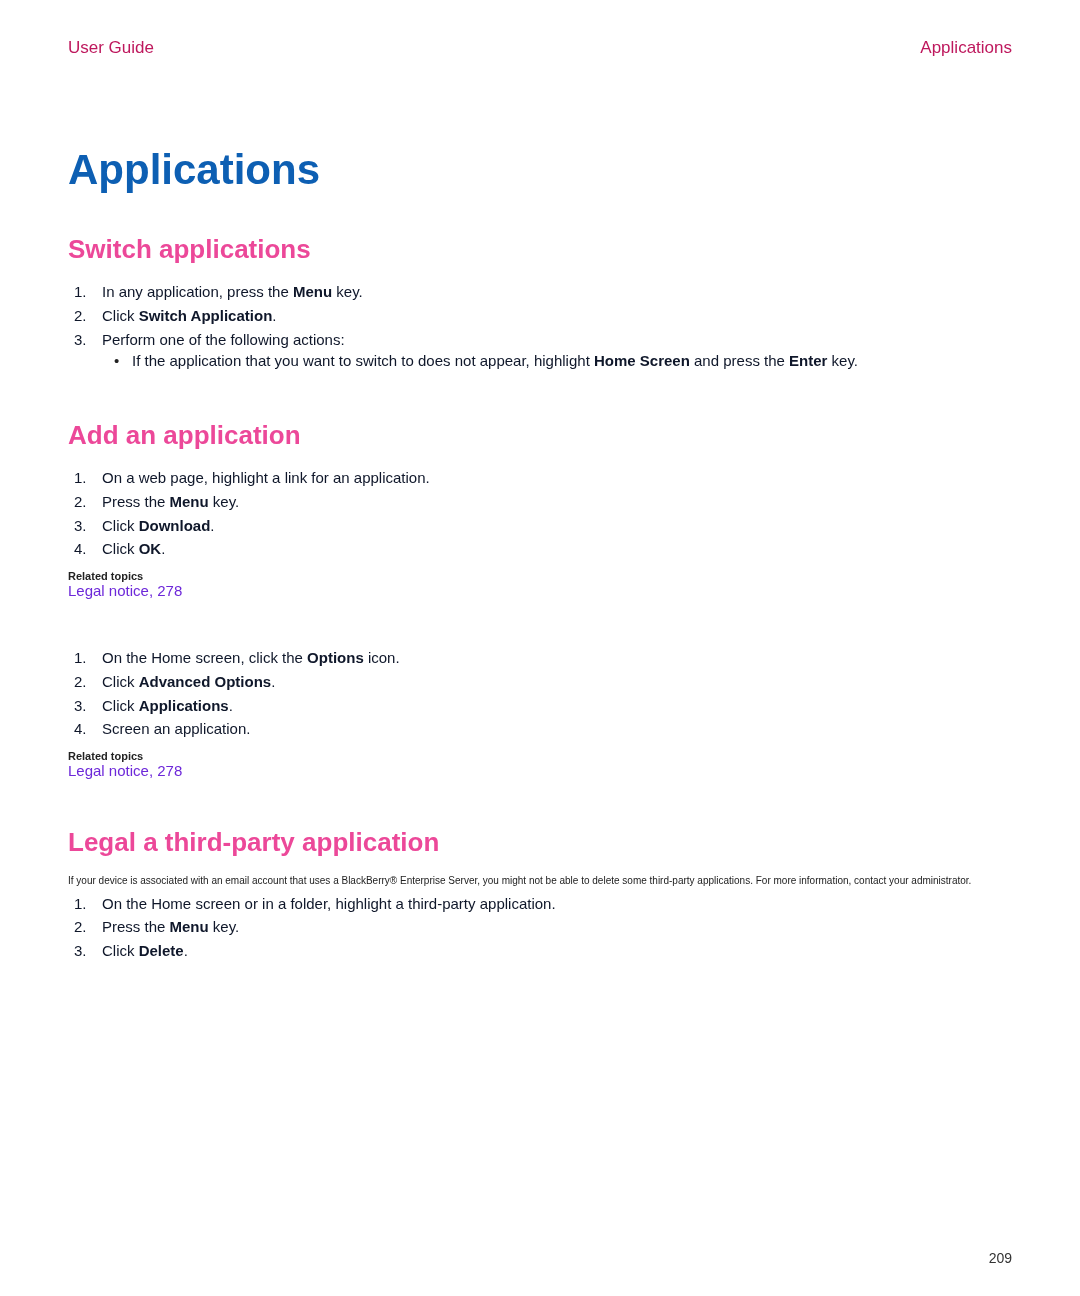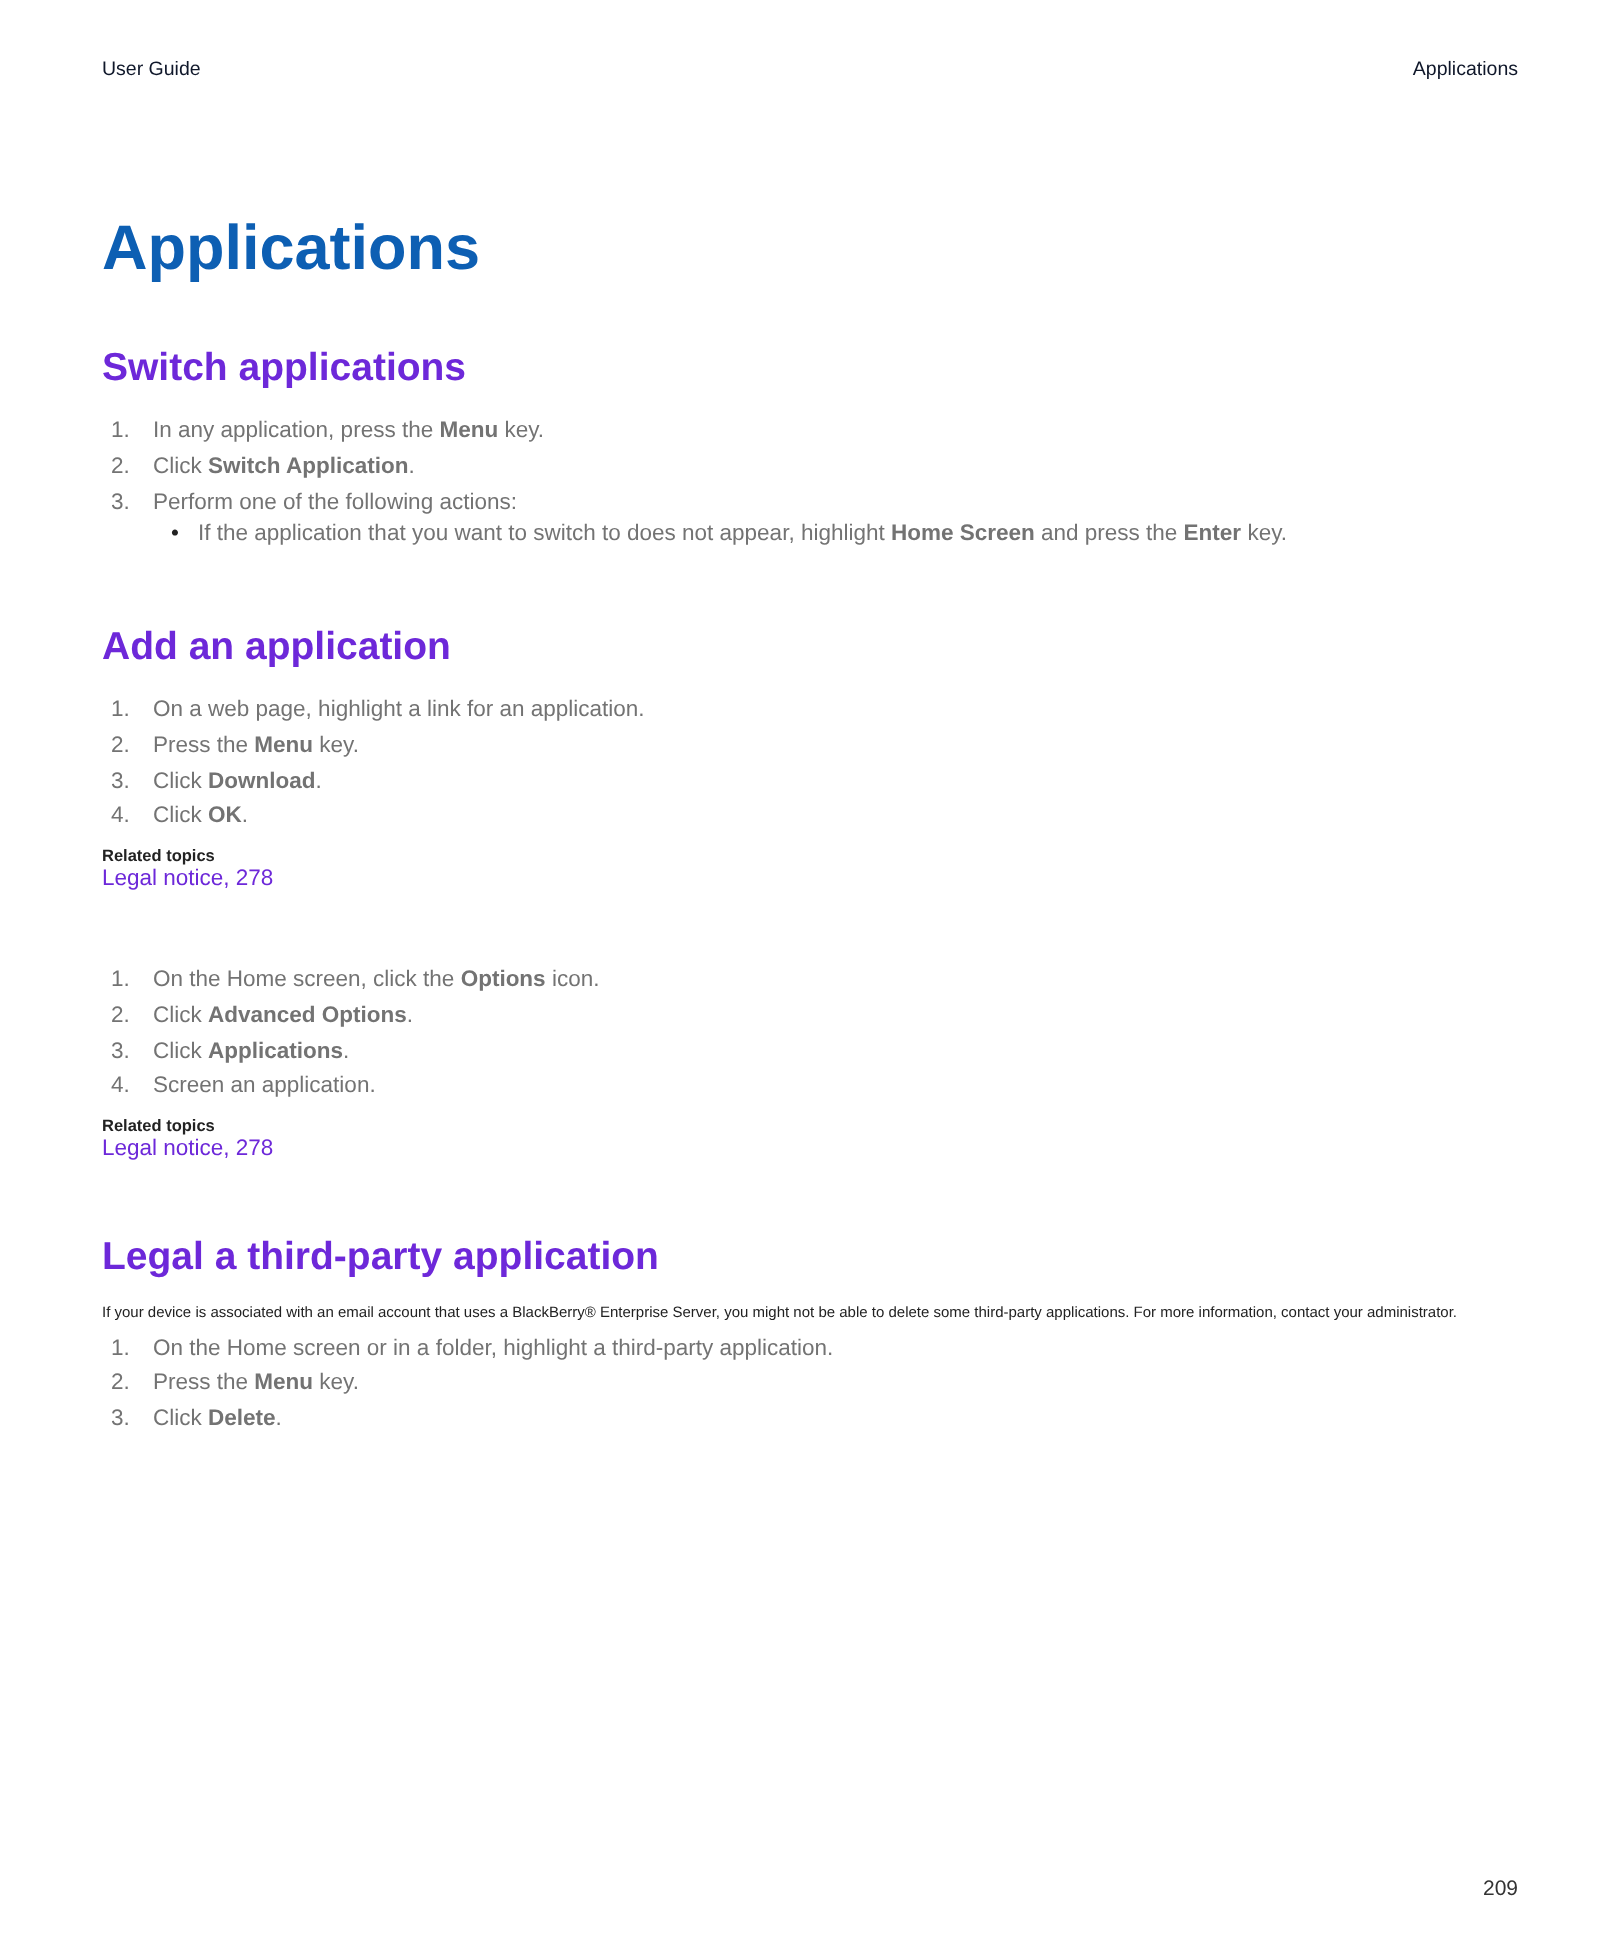--- a/index.html
+++ b/index.html
@@ -16,47 +16,47 @@
   .page {
     padding: 38px 68px 38px 68px;
     box-sizing: border-box;
     width: 100%;
     height: 100%;
     position: relative;
   }
   .header {
     display: flex;
     justify-content: space-between;
-    font-size: 13px;
-    color: #0f172a;
+    font-size: 17px;
+    color: #be185d;
     margin-bottom: 88px;
   }
   h1 {
     color: #0d5fb3;
     font-weight: 600;
     font-size: 42px;
     margin: 0 0 40px 0;
   }
   h2 {
-    color: #6d28d9;
+    color: #ec4899;
     font-weight: 600;
     font-size: 26px;
     margin: 0 0 16px 0;
   }
   .section {
     margin-bottom: 48px;
   }
   ol.steps {
     margin: 0;
     padding-left: 2px;
     list-style: none;
     counter-reset: step;
     font-size: 15px;
     line-height: 1.45;
-    color: #737373;
+    color: #0f172a;
   }
   ol.steps > li {
     counter-increment: step;
     padding-left: 32px;
     position: relative;
     margin-bottom: 2px;
   }
   ol.steps > li::before {
     content: counter(step) ".";
     position: absolute;

